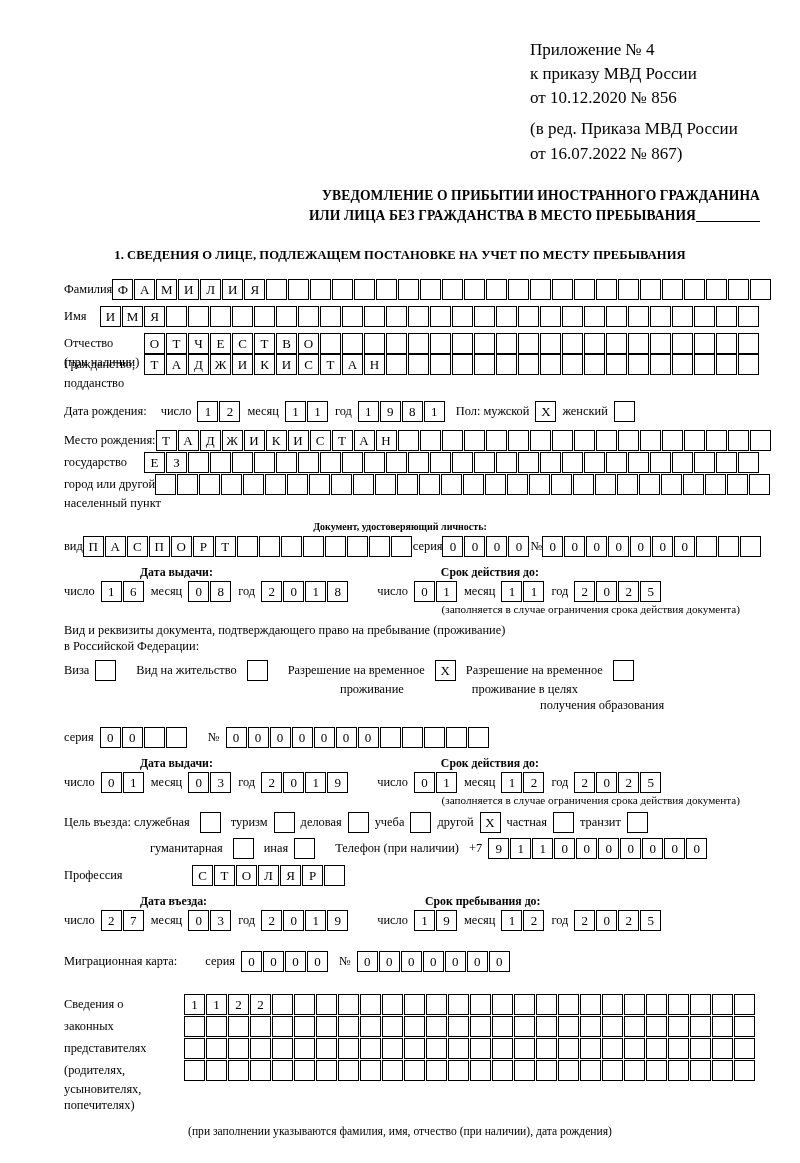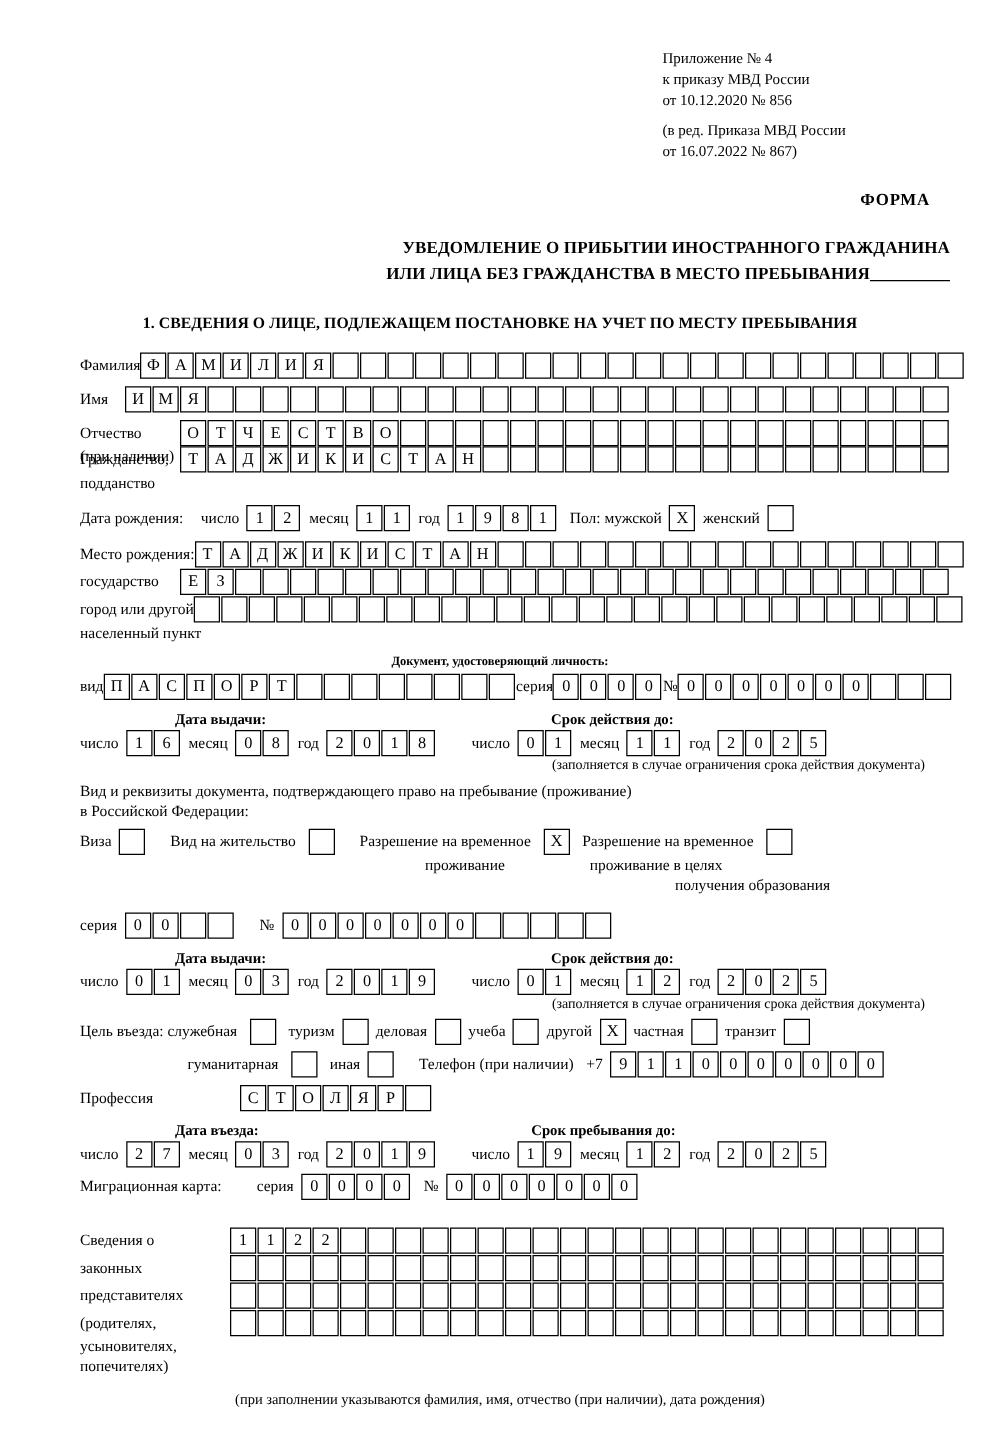--- a/index.html
+++ b/index.html
@@ -18,21 +18,21 @@
     padding:38px 40px 10px 40px;
   }
   
   .hdr{
     width:100%;
     display:flex;
     justify-content:flex-end;
   }
   .hdr-inner{
     width:230px;
-    font-size:12px;
+    font-size:17px;
     line-height:1.42;
     text-align:left;
   }
   .hdr-inner .gap{height:7px;}
   .forma{
     text-align:right;
     font-weight:bold;
     font-size:13.5px;
     letter-spacing:.6px;
     margin-top:22px;
@@ -121,21 +121,20 @@
     <div class="hdr-inner">
       <div>Приложение № 4</div>
       <div>к приказу МВД России</div>
       <div>от 10.12.2020 № 856</div>
       <div class="gap"></div>
       <div>(в ред. Приказа МВД России</div>
       <div>от 16.07.2022 № 867)</div>
     </div>
   </div>
 
-  <div class="forma">ФОРМА</div>
 
   <div class="title">
     <div>УВЕДОМЛЕНИЕ О ПРИБЫТИИ ИНОСТРАННОГО ГРАЖДАНИНА</div>
     <div><span>ИЛИ ЛИЦА БЕЗ ГРАЖДАНСТВА В МЕСТО ПРЕБЫВАНИЯ</span><span class="ul"></span></div>
   </div>
 
   <div class="section-title">1. СВЕДЕНИЯ О ЛИЦЕ, ПОДЛЕЖАЩЕМ ПОСТАНОВКЕ НА УЧЕТ ПО МЕСТУ ПРЕБЫВАНИЯ</div>
 
   <div class="row" style="margin-top:16px;">
     <span class="lbl lbl-col" style="padding-left:24px;width:88px;">Фамилия</span>
@@ -785,21 +784,21 @@
     <span class="lbl">год</span>
     <span class="sp6"></span>
     <span class="boxes">
         <span class="bx">2</span>
         <span class="bx">0</span>
         <span class="bx">2</span>
         <span class="bx">5</span>
       </span>
   </div>
 
-  <div class="row" style="margin-top:5px;">
+  <div class="row" style="margin-top:20px;">
     <span class="lbl" style="padding-left:24px;">Миграционная карта:</span>
     <span class="sp28"></span>
     <span class="lbl">серия</span>
     <span class="sp6"></span>
     <span class="boxes">
         <span class="bx">0</span>
         <span class="bx">0</span>
         <span class="bx">0</span>
         <span class="bx">0</span>
       </span>

